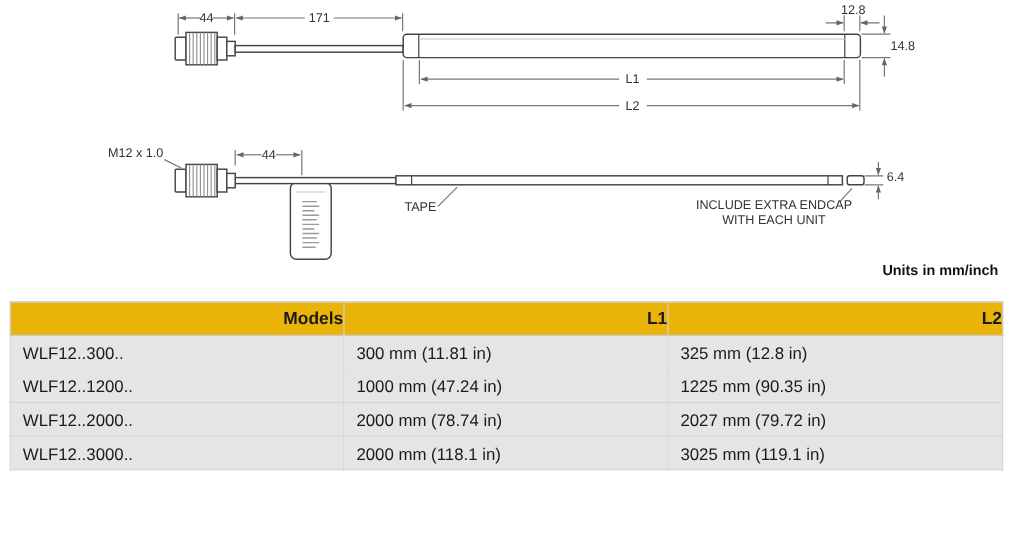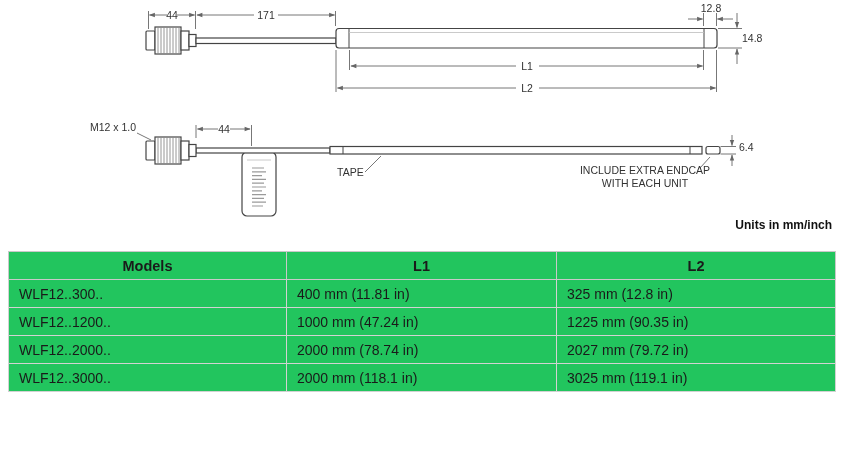--- a/index.html
+++ b/index.html
@@ -20,33 +20,33 @@
 
   .spec-table {
     margin: 3px 8px 0 8px;
     width: 827px;
     border-collapse: collapse;
     table-layout: fixed;
     font-size: 14px;
     color: #1a1a1a;
   }
   .spec-table th {
-    background: #22c55e;
+    background: #eab308;
     font-weight: bold;
-    text-align: center;
+    text-align: right;
     height: 28px;
     border: 1px solid #c9c9c9;
     font-size: 14.5px;
   }
   .spec-table td {
     height: 28px;
     border: 1px solid #d2d2d2;
     padding: 0 10px;
     text-align: left;
-    background: #22c55e;
+    background: #e5e5e5;
     white-space: nowrap;
     overflow: hidden;
   }
 </style>
 </head>
 <body>
 
 <div class="page">
 
   <svg class="drawing" viewBox="0 0 843 248" width="843" height="248" xmlns="http://www.w3.org/2000/svg">
@@ -174,21 +174,21 @@
     <thead>
       <tr>
         <th>Models</th>
         <th>L1</th>
         <th>L2</th>
       </tr>
     </thead>
     <tbody>
       <tr>
         <td>WLF12..300..</td>
-        <td>400 mm (11.81 in)</td>
+        <td>300 mm (11.81 in)</td>
         <td>325 mm (12.8 in)</td>
       </tr>
       <tr>
         <td>WLF12..1200..</td>
         <td>1000 mm (47.24 in)</td>
         <td>1225 mm (90.35 in)</td>
       </tr>
       <tr>
         <td>WLF12..2000..</td>
         <td>2000 mm (78.74 in)</td>

